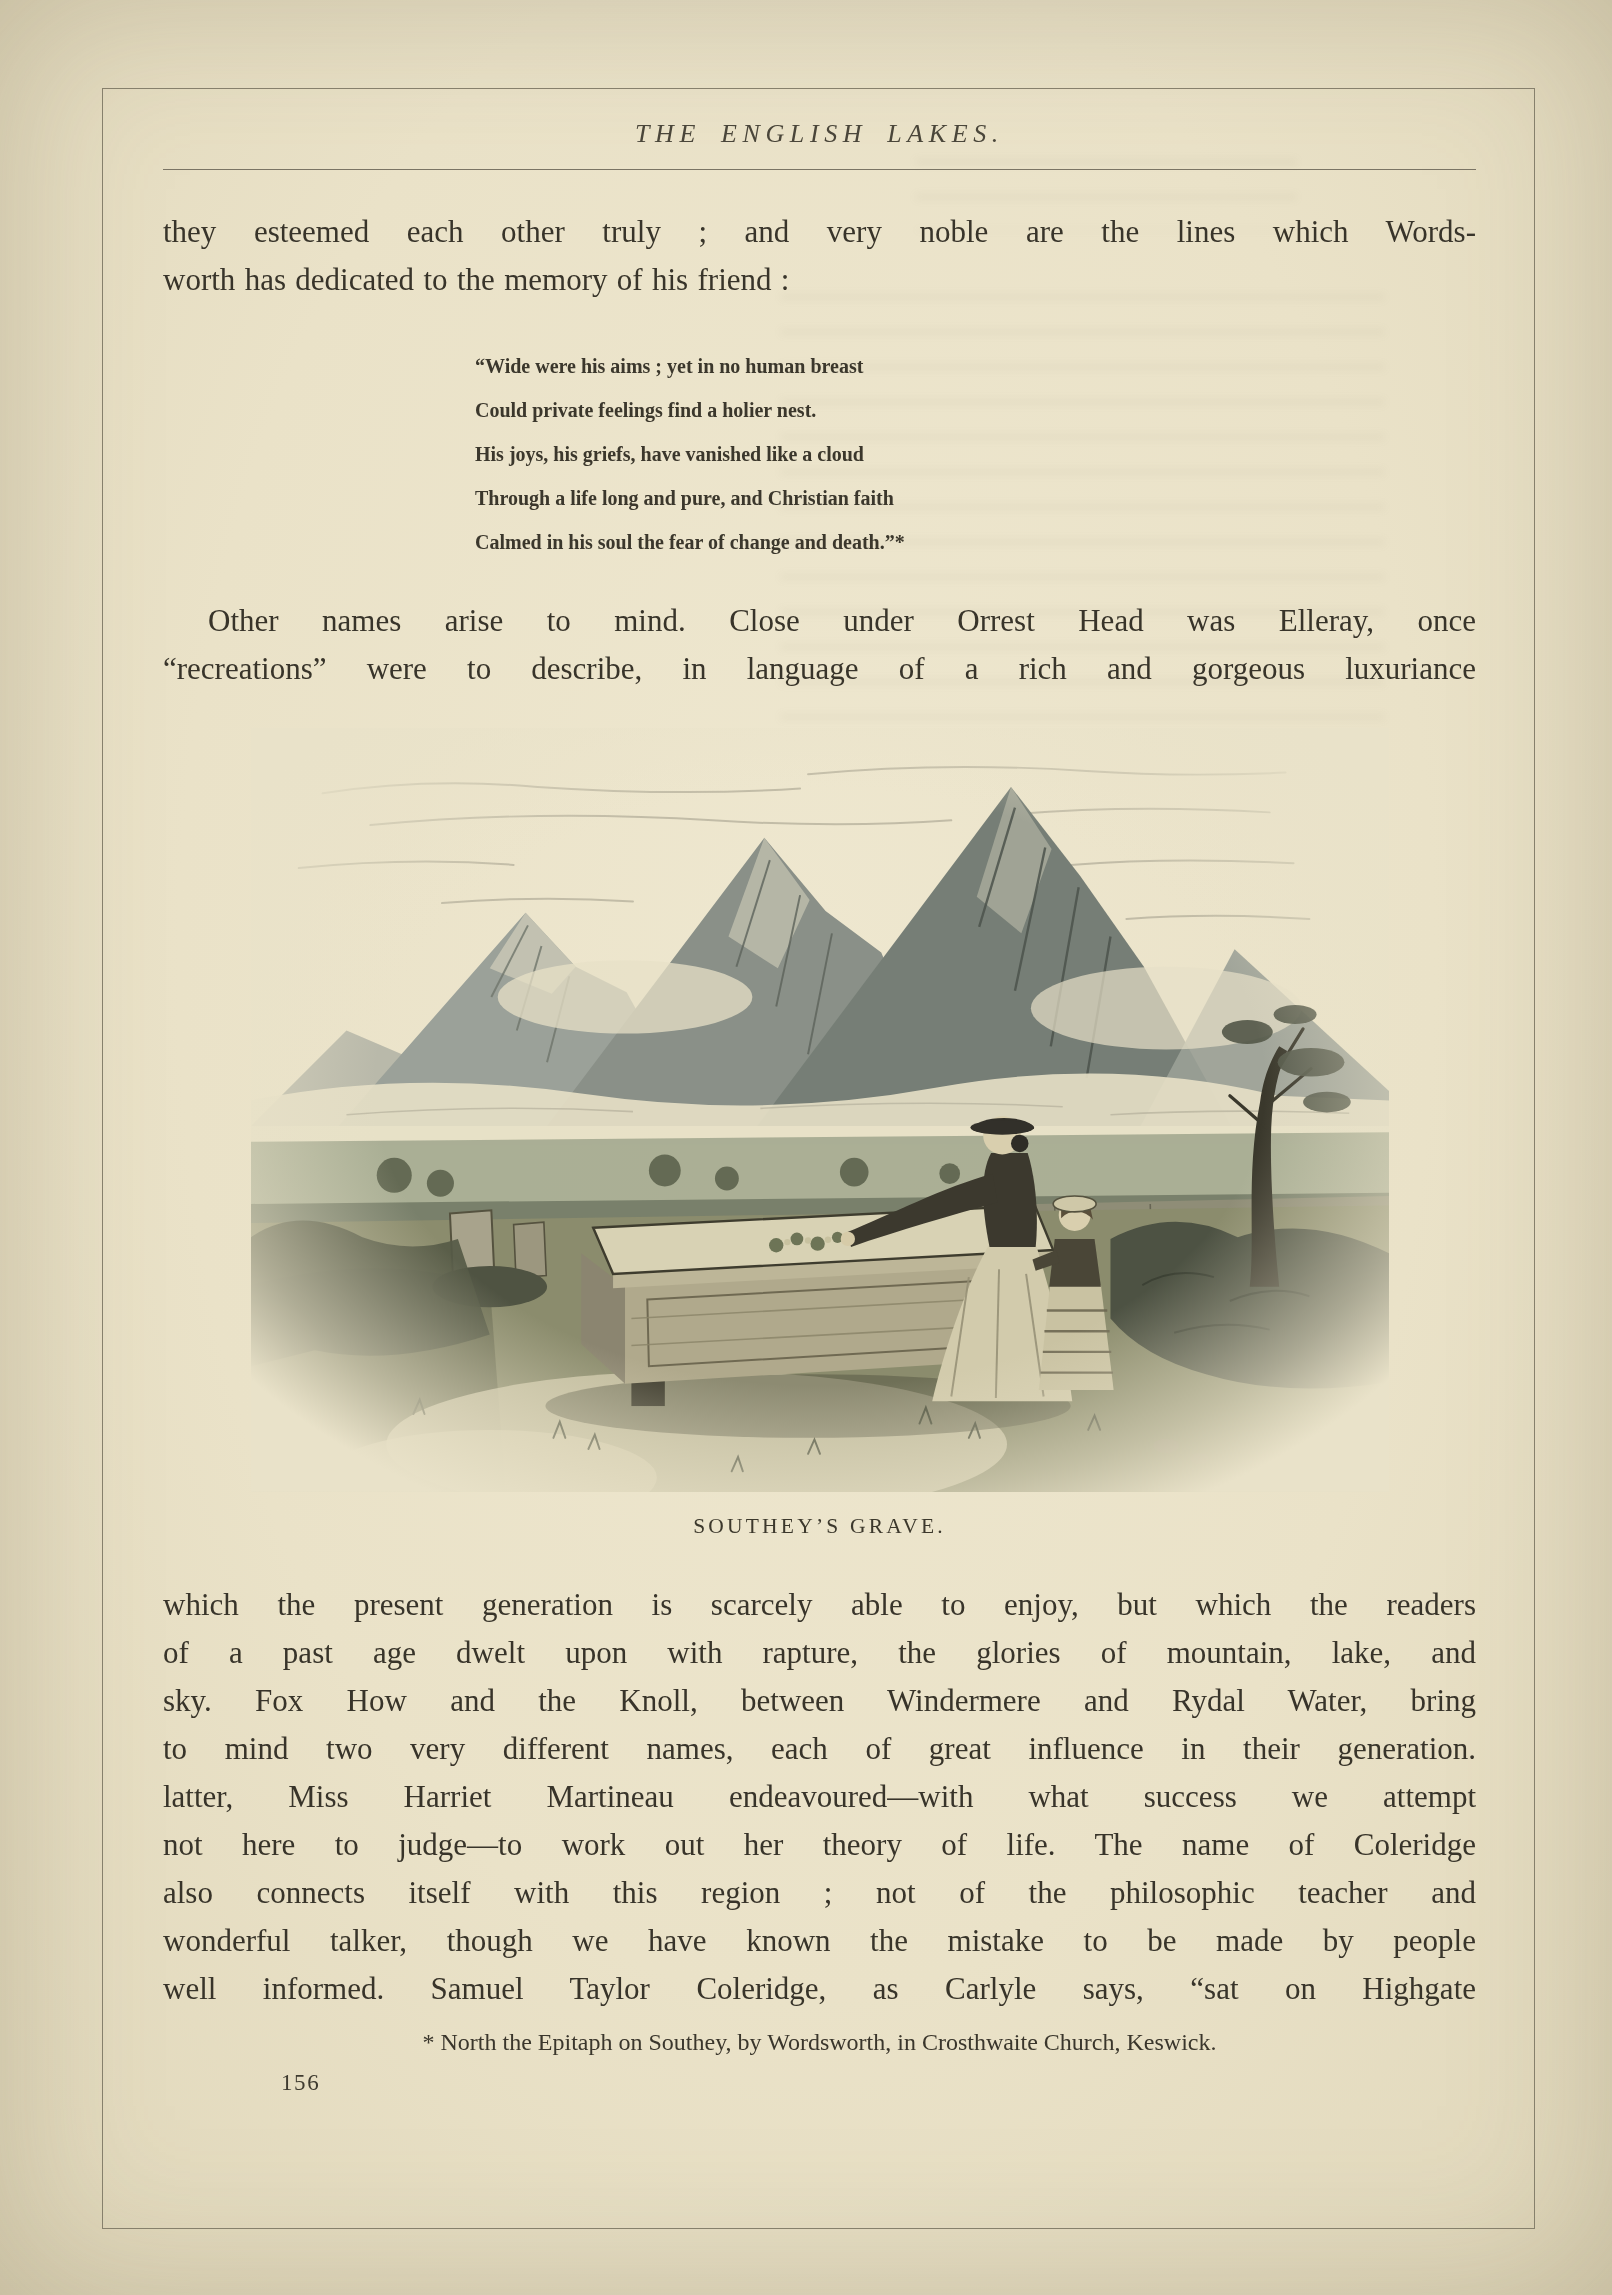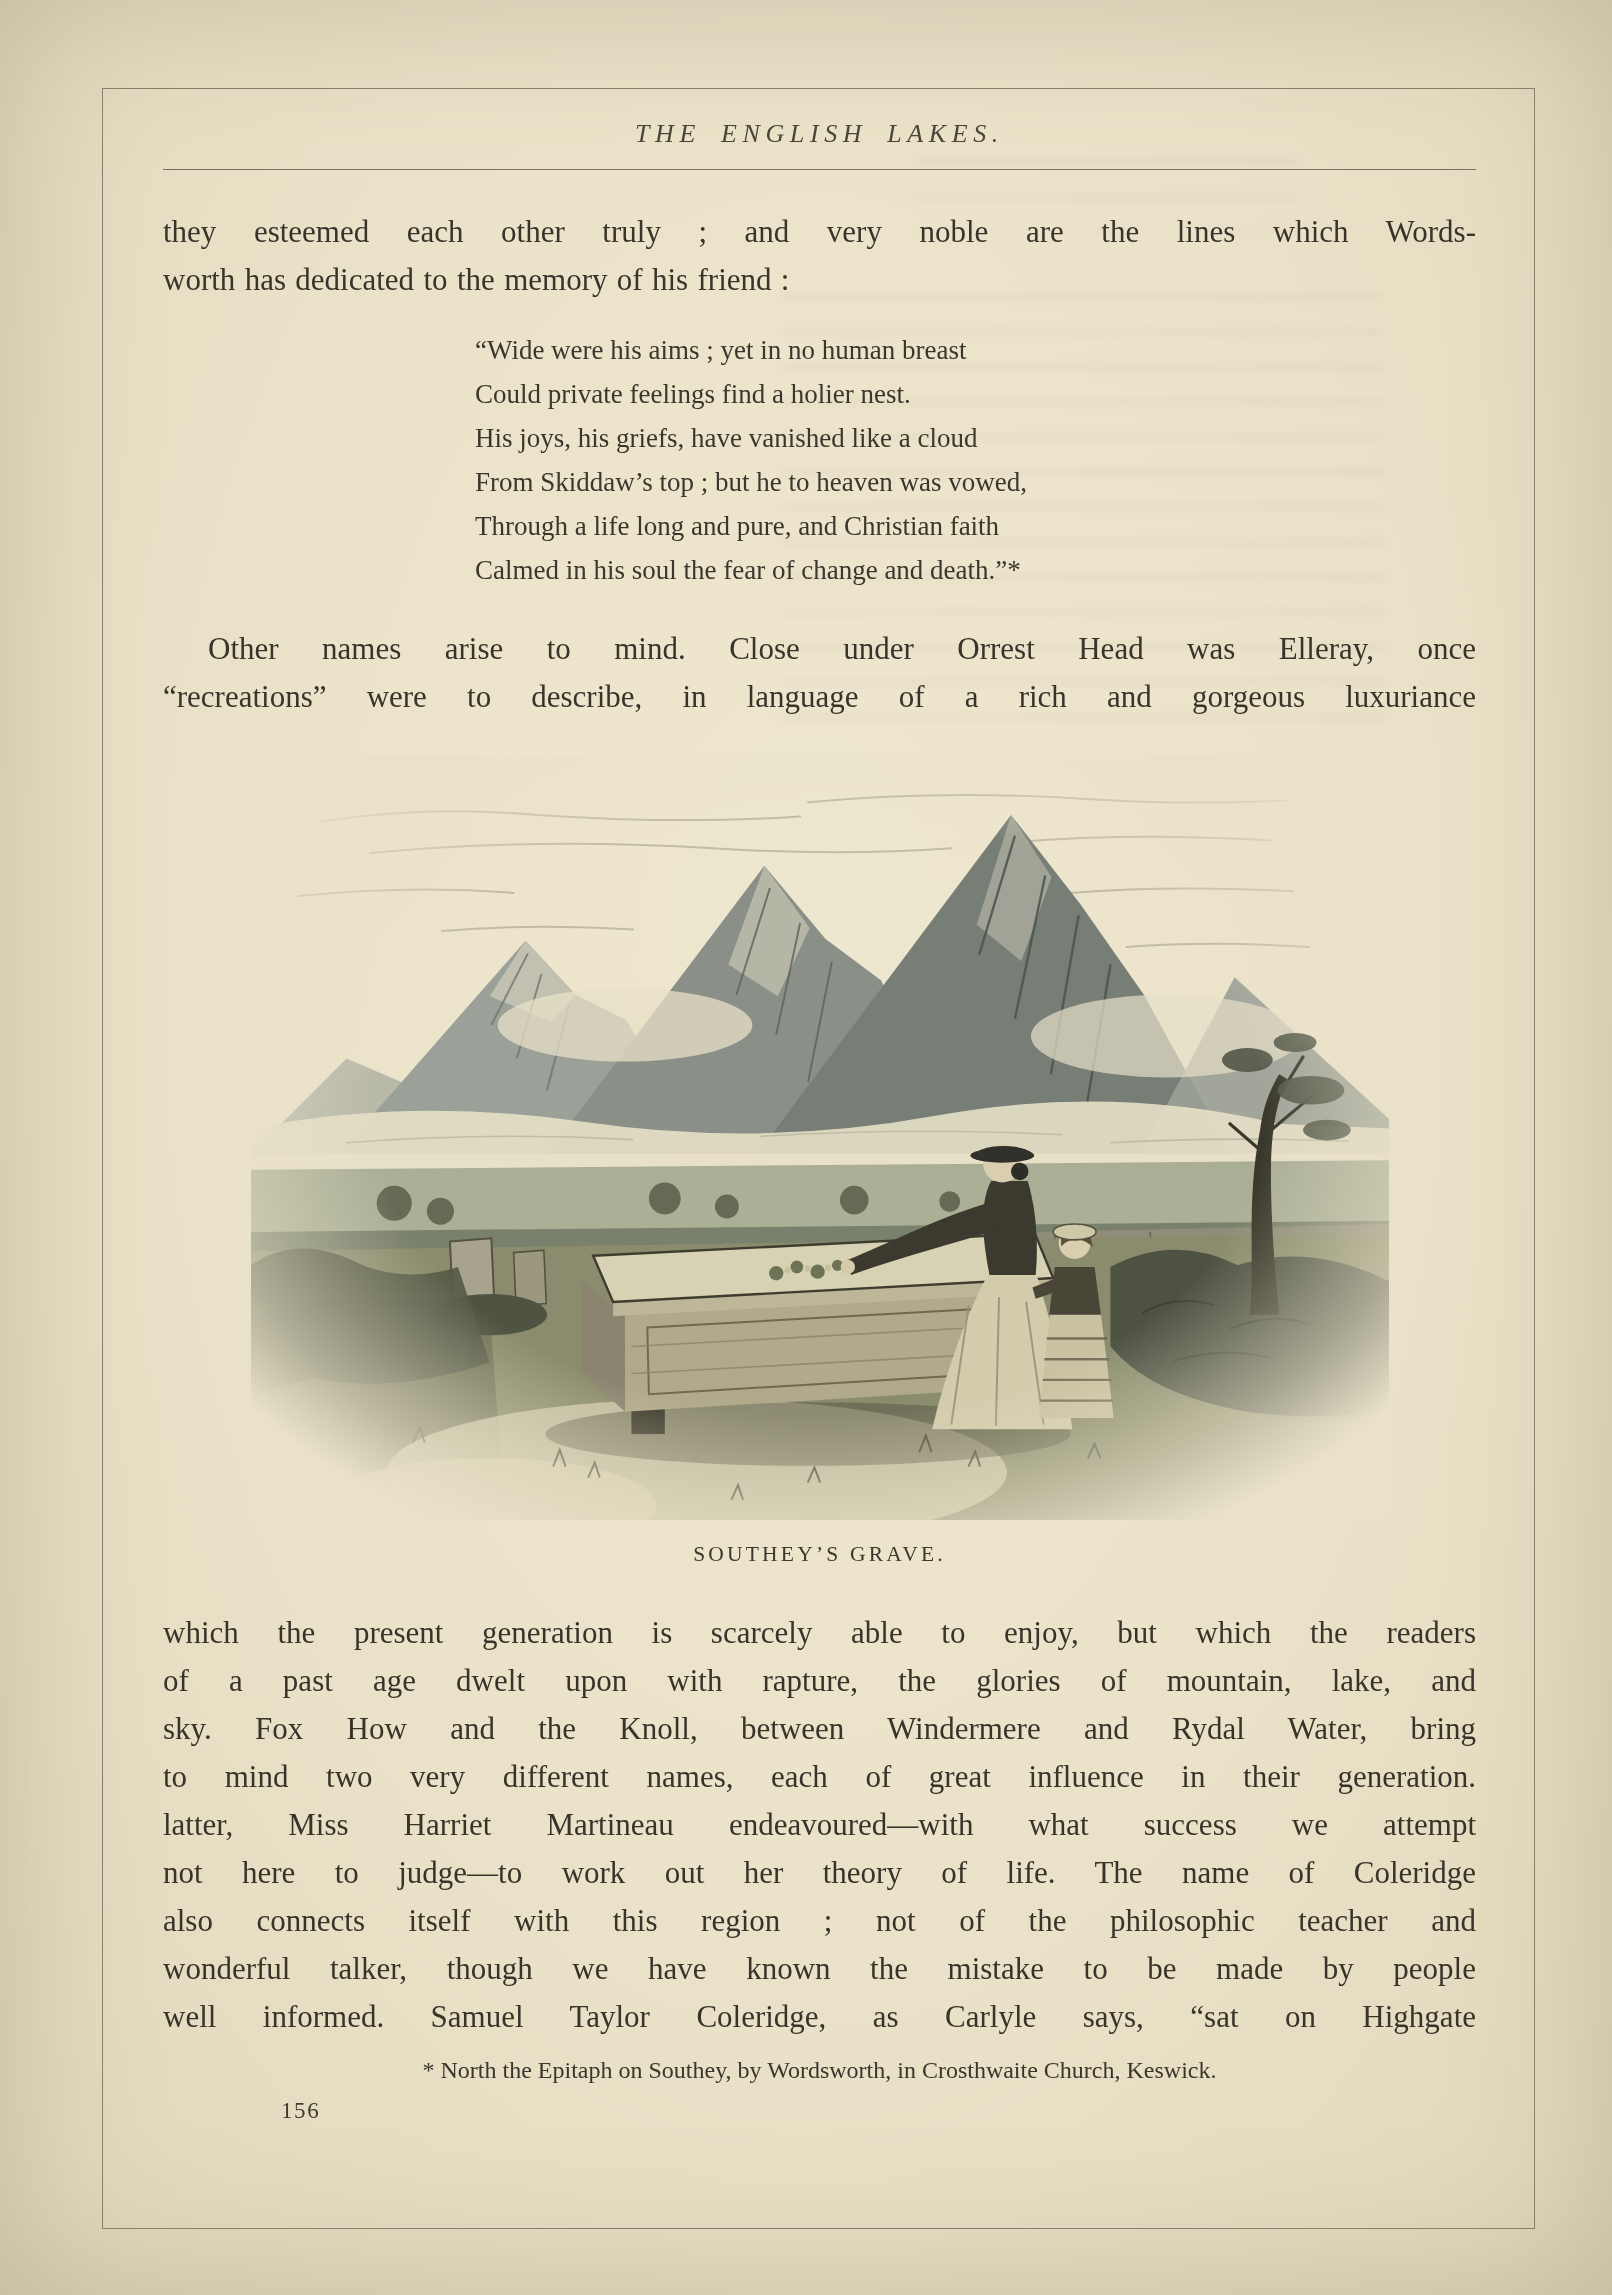--- a/index.html
+++ b/index.html
@@ -39,21 +39,21 @@
   }
   .head-rule{
     margin-top:19px;
     border-top:1.6px solid #7a7464;
   }
   .para{font-size:31px;line-height:48px;word-spacing:1.6px;}
   .para .line{text-align:justify;text-align-last:justify;white-space:normal;}
   .para .line.last{text-align-last:left;}
   .para.full-last .line.last{text-align-last:justify;}
   .para.p1{margin-top:38px;}
-  .poem{margin-top:24px;margin-left:312px;font-size:27px;line-height:44px;color:#3b372c;}
+  .poem{margin-top:40px;margin-left:312px;font-size:20px;line-height:44px;color:#3b372c;font-weight:bold;}
   .poem .line{text-align:left;}
   .para.p2{margin-top:33px;}
   .para.p2 .line:first-child{text-indent:45px;}
   .figure{margin:35px 0 0 0;width:1138px;margin-left:auto;margin-right:auto;}
   .figure svg{display:block;}
   .figcaption{
     margin-top:20.7px;
     text-align:center;
     font-size:21.5px;
     letter-spacing:3.2px;
@@ -94,21 +94,20 @@
 
     <div class="para p1">
         <div class="line">they esteemed each other truly ; and very noble are the lines which Words-</div>
         <div class="line last">worth has dedicated to the memory of his friend :</div>
       </div>
 
     <div class="poem">
         <div class="line">“Wide were his aims ; yet in no human breast</div>
         <div class="line">Could private feelings find a holier nest.</div>
         <div class="line">His joys, his griefs, have vanished like a cloud</div>
-        <div class="line">From Skiddaw’s top ; but he to heaven was vowed,</div>
         <div class="line">Through a life long and pure, and Christian faith</div>
         <div class="line last">Calmed in his soul the fear of change and death.”*</div>
       </div>
 
     <div class="para p2 full-last">
         <div class="line">Other names arise to mind. Close under Orrest Head was Elleray, once</div>
         <div class="line last">“recreations” were to describe, in language of a rich and gorgeous luxuriance</div>
       </div>
 
     <div class="figure">

